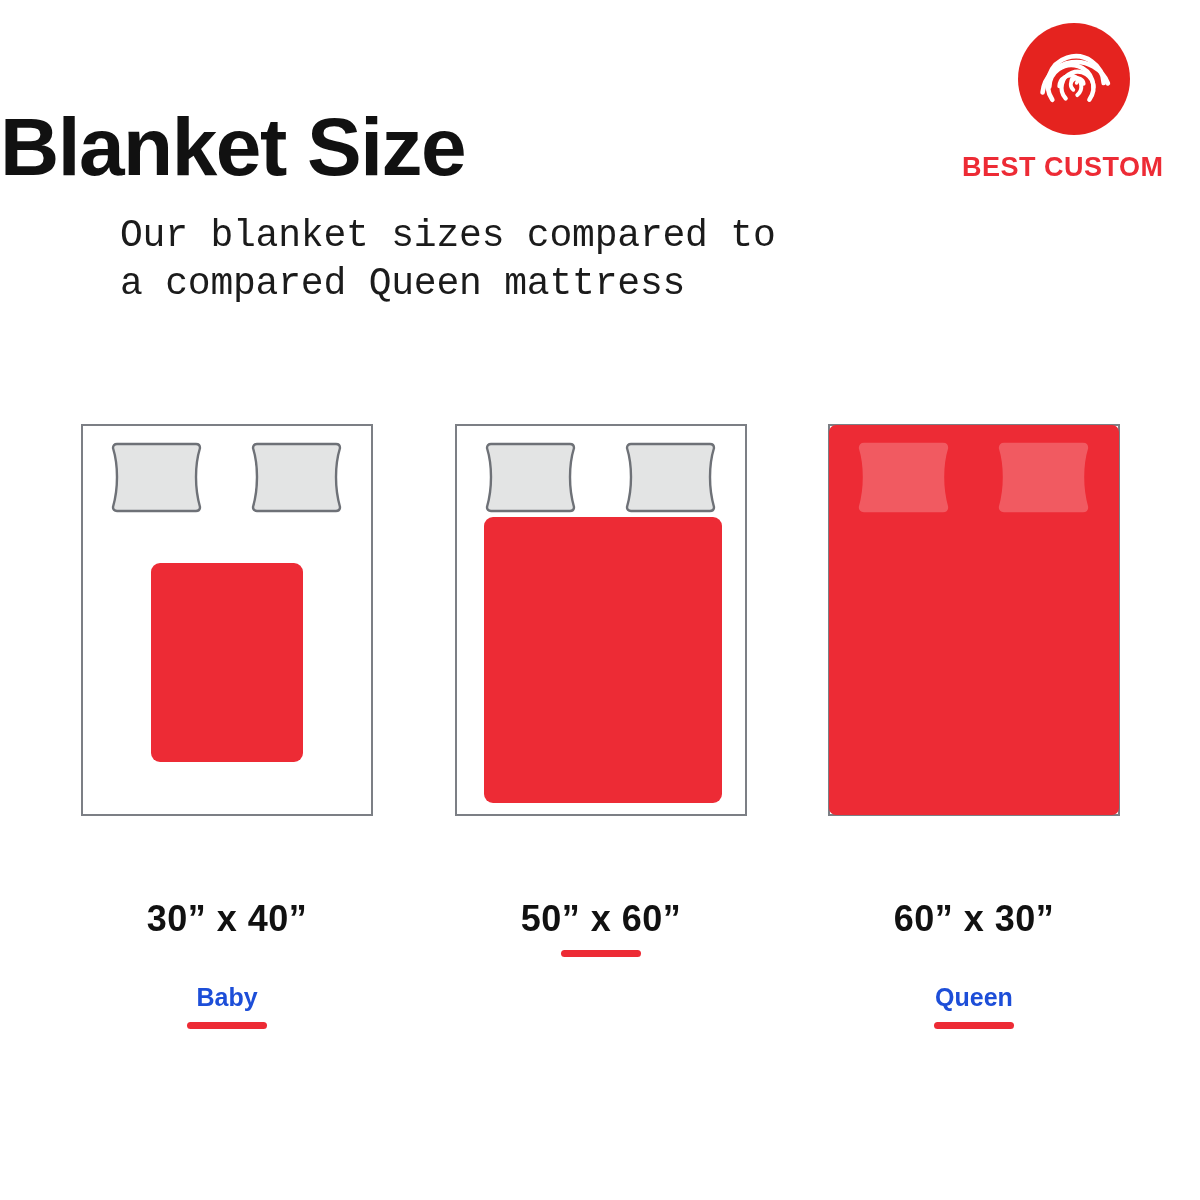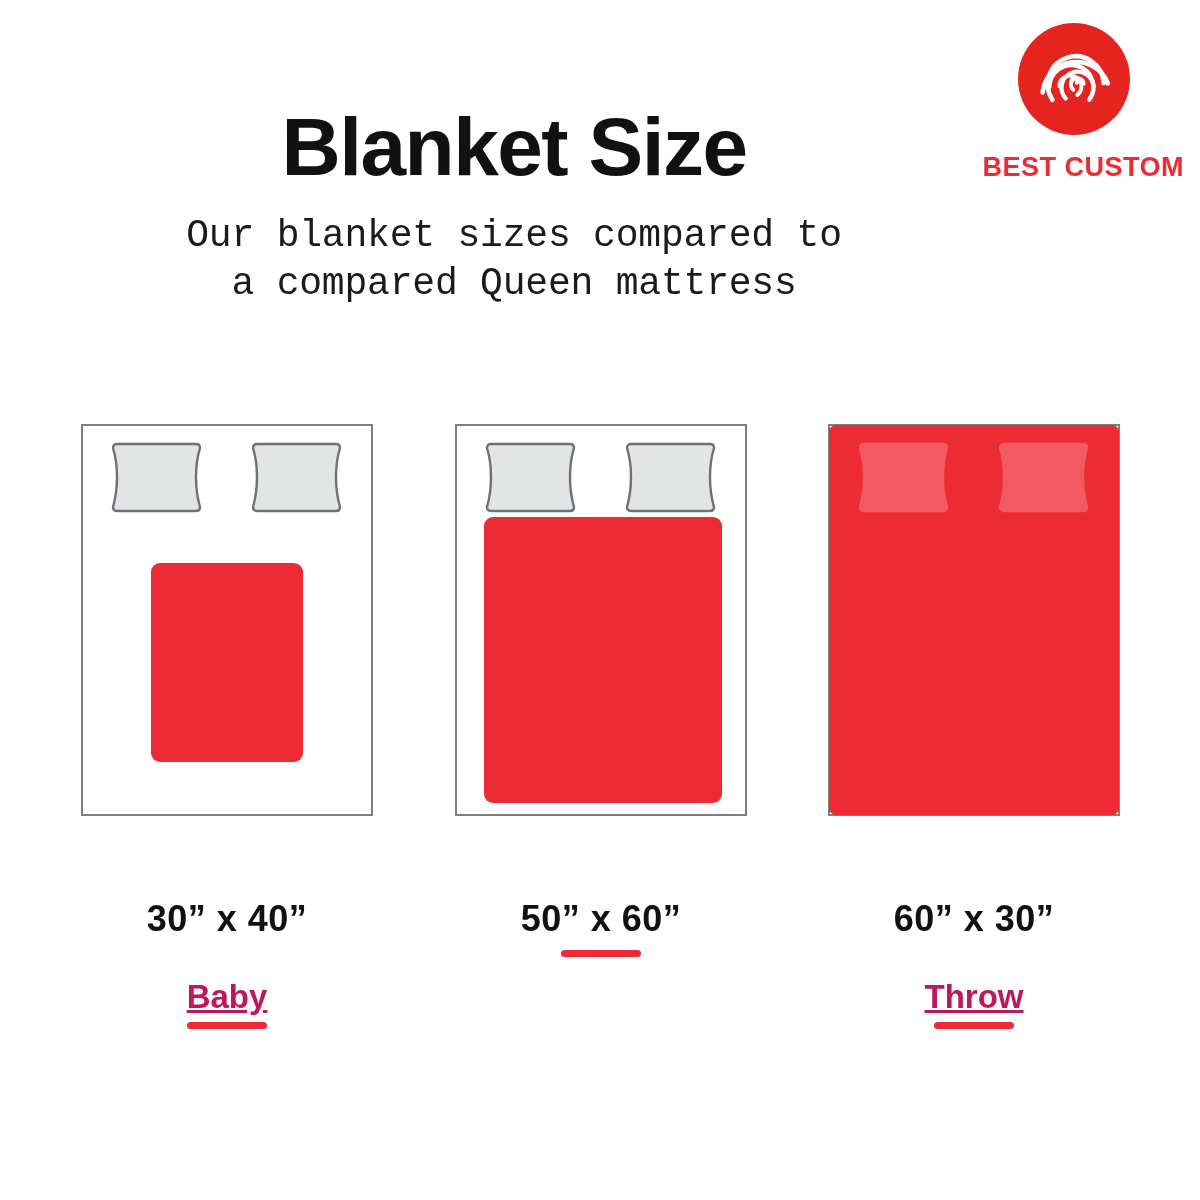--- a/index.html
+++ b/index.html
@@ -32,37 +32,35 @@
     top: 0;
     left: 55px;
     width: 114px;
     height: 114px;
   }
   #brand-name {
     position: absolute;
     top: 130px;
     left: 0;
     width: 222px;
-    text-align: right;
+    text-align: left;
     font-family: "Liberation Sans", sans-serif;
     font-weight: bold;
     font-size: 27px;
     letter-spacing: 0.5px;
     color: #ED2B35;
     white-space: nowrap;
   }
 
   
   #title-block {
     position: absolute;
     top: 100px;
     left: 0;
     width: 940px;
-    text-align: center;
-    padding-left: 44px;
   }
   #page-title {
     font-family: "Liberation Sans", sans-serif;
     font-weight: bold;
     font-size: 82px;
     line-height: 94px;
     letter-spacing: -1.5px;
     color: #111111;
     margin: 0;
   }
@@ -178,24 +176,23 @@
     font-size: 36px;
     line-height: 42px;
     letter-spacing: 0.5px;
     color: #111111;
     white-space: nowrap;
   }
   .size-name {
     margin-top: 42px;
     font-family: "Liberation Sans", sans-serif;
     font-weight: bold;
-    font-size: 33px;
+    font-size: 25px;
     line-height: 30px;
-    color: #be185d;
-    text-decoration: underline;
+    color: #1d4ed8;
   }
   .accent-underline {
     margin: 10px auto 0 auto;
     width: 80px;
     height: 7px;
     border-radius: 4px;
     background: #ED2B35;
   }
 </style>
 </head>
@@ -287,19 +284,19 @@
       <div class="accent-underline"></div>
     </div>
 
     <div class="caption-cell cell-1">
       <div class="dimension-label">50” x 60”</div>
       <div class="accent-underline"></div>
     </div>
 
     <div class="caption-cell cell-2">
       <div class="dimension-label">60” x 30”</div>
-      <div class="size-name">Throw</div>
+      <div class="size-name">Queen</div>
       <div class="accent-underline"></div>
     </div>
 
   </div>
 
 </div>
 
 </body></html>

